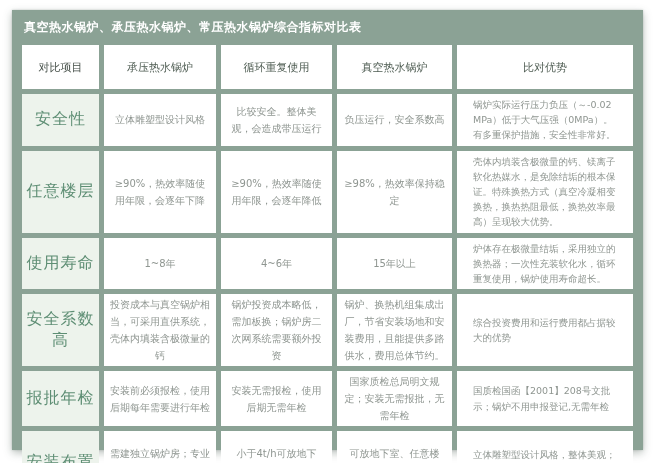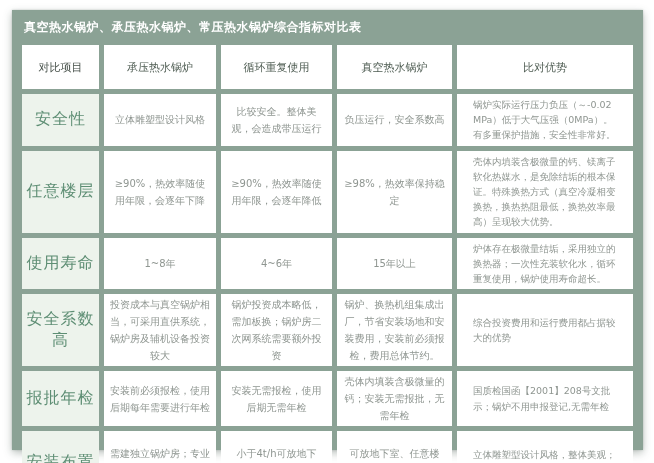--- a/index.html
+++ b/index.html
@@ -133,31 +133,31 @@
       <tr class="r3">
         <td class="label">使用寿命</td>
         <td class="data">1~8年</td>
         <td class="data">4~6年</td>
         <td class="data">15年以上</td>
         <td class="data adv">炉体存在极微量结垢，采用独立的换热器；一次性充装软化水，循环重复使用，锅炉使用寿命超长。</td>
       </tr>
 
       <tr class="r4">
         <td class="label">安全系数高</td>
-        <td class="data">投资成本与真空锅炉相当，可采用直供系统，锅炉房及辅机设备投资较大</td>
+        <td class="data">投资成本与真空锅炉相当，可采用直供系统，壳体内填装含极微量的钙</td>
         <td class="data">锅炉投资成本略低，需加板换；锅炉房二次网系统需要额外投资</td>
-        <td class="data">锅炉、换热机组集成出厂，节省安装场地和安装费用，安装前必须报检，费用总体节约。</td>
+        <td class="data">锅炉、换热机组集成出厂，节省安装场地和安装费用，且能提供多路供水，费用总体节约。</td>
         <td class="data adv">综合投资费用和运行费用都占据较大的优势</td>
       </tr>
 
       <tr class="r5">
         <td class="label">报批年检</td>
         <td class="data">安装前必须报检，使用后期每年需要进行年检</td>
         <td class="data">安装无需报检，使用后期无需年检</td>
-        <td class="data">壳体内填装含极微量的钙；安装无需报批，无需年检</td>
+        <td class="data">国家质检总局明文规定；安装无需报批，无需年检</td>
         <td class="data adv">国质检国函【2001】208号文批示；锅炉不用申报登记,无需年检</td>
       </tr>
 
       <tr class="r6">
         <td class="label">安装布置</td>
         <td class="data">需建独立锅炉房；专业司炉工</td>
         <td class="data">小于4t/h可放地下室；需要人员值守</td>
         <td class="data">可放地下室、任意楼层；只需人员兼守</td>
         <td class="data adv">立体雕塑型设计风格，整体美观；占地面积小，锅炉房费用较低</td>
       </tr>

